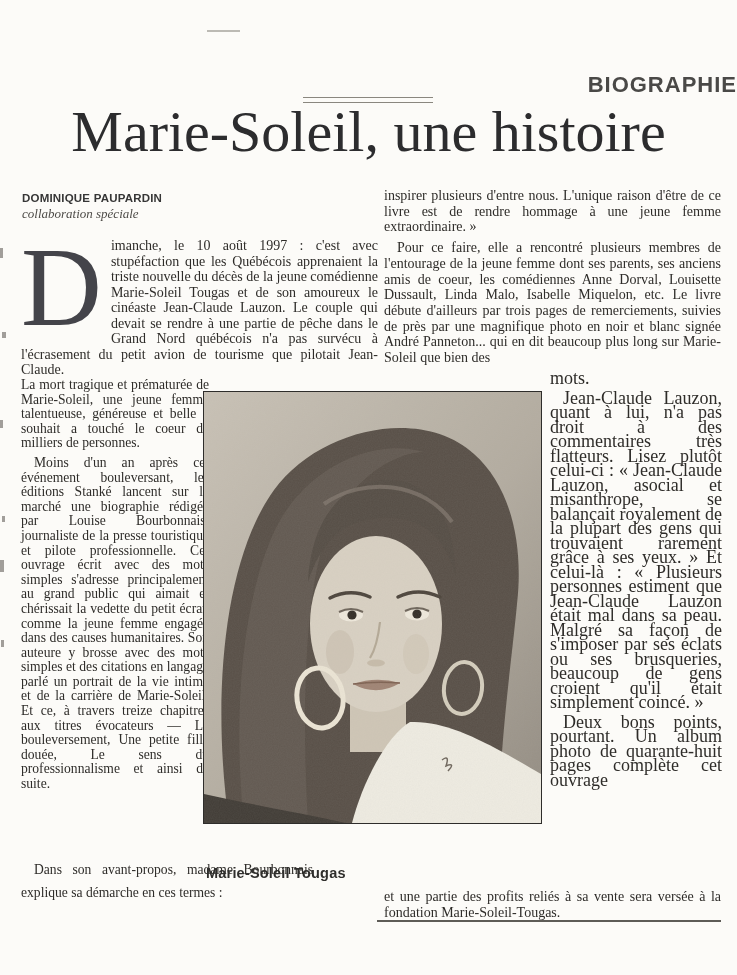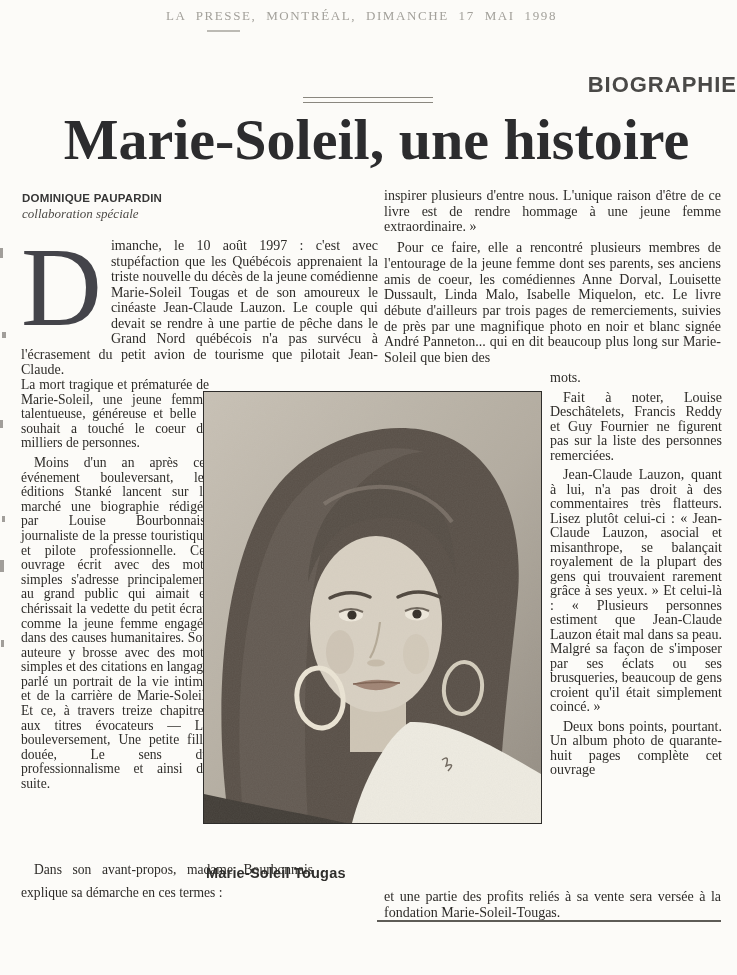--- a/index.html
+++ b/index.html
@@ -21,21 +21,21 @@
     font-family:"Liberation Sans",sans-serif;font-weight:bold;
     font-size:22px;letter-spacing:1px;color:#4a4947;
   }
   .section-underline{
     position:absolute;top:97px;left:303px;width:130px;height:4px;
     border-top:1px solid #8a877f;border-bottom:1px solid #8a877f;
   }
   
   .headline{
     position:absolute;top:100px;left:20px;width:697px;text-align:center;
-    font-size:58px;line-height:64px;font-weight:bold;color:#2c2c2e;margin:8px;
+    font-size:58px;line-height:64px;font-weight:normal;color:#2c2c2e;margin:0;
   }
   
   .byline-name{
     position:absolute;top:192px;left:22px;
     font-family:"Liberation Sans",sans-serif;font-weight:bold;
     font-size:11.5px;letter-spacing:.2px;color:#363636;
   }
   .byline-role{
     position:absolute;top:206px;left:22px;
     font-style:italic;font-size:13px;color:#4e4c48;
@@ -46,21 +46,21 @@
   .txt p.indent{text-indent:13px;}
   .lead{top:238px;left:21px;width:357px;font-size:14px;line-height:15.5px;}
   .dropcap{
     float:left;font-size:112px;line-height:92px;
     padding:3px 9px 0 0;color:#44444a;
   }
   .left-col{top:378px;left:21px;width:188px;font-size:13.6px;line-height:14.6px;height:492px;}
   .left-avant{top:858px;left:21px;width:292px;font-size:13.6px;line-height:23px;}
   .left-bottom{top:905px;left:21px;width:357px;font-size:13.9px;line-height:16.2px;height:67px;overflow:hidden;}
   .right-top{top:188px;left:384px;width:337px;font-size:14px;line-height:15.7px;}
-  .right-col{top:371px;left:550px;width:172px;font-size:14px;line-height:14.5px;height:520px;}
+  .right-col{top:371px;left:550px;width:172px;font-size:18px;line-height:14.5px;height:520px;}
   .right-bottom{top:889px;left:384px;width:337px;font-size:14px;line-height:16.3px;}
   .end-rule{position:absolute;top:920px;left:377px;width:344px;height:2px;background:#5e5c57;}
   .book-ref{
     position:absolute;top:928px;left:378px;width:344px;
     font-style:italic;font-size:13.8px;line-height:17px;color:#35332f;text-align:left;margin-top:48px;
   }
   
   .photo-frame{
     position:absolute;top:391px;left:203px;width:337px;height:431px;
     border:1px solid #2e2d2b;background:#aba49a;
@@ -78,21 +78,20 @@
   .s3{top:420px;left:0;width:3px;height:8px;}
   .s4{top:516px;left:2px;width:3px;height:6px;}
   .s5{top:560px;left:0;width:4px;height:12px;}
   .s6{top:640px;left:1px;width:3px;height:7px;}
 </style>
 </head>
 <body>
 
 <div class="page">
 
-  <div class="masthead">LA PRESSE, MONTRÉAL, DIMANCHE 17 MAI 1998</div>
   <div class="masthead-mark"></div>
 
   <div class="section-label">BIOGRAPHIE</div>
   <div class="section-underline"></div>
 
   <h1 class="headline">Marie-Soleil, une histoire</h1>
 
   <div class="byline-name">DOMINIQUE PAUPARDIN</div>
   <div class="byline-role">collaboration spéciale</div>
 
@@ -112,21 +111,20 @@
   </div>
 
 
   <div class="txt right-top">
     <p>inspirer plusieurs d'entre nous. L'unique raison d'être de ce livre est de rendre hommage à une jeune femme extraordinaire. »</p>
     <p class="indent">Pour ce faire, elle a rencontré plusieurs membres de l'entourage de la jeune femme dont ses parents, ses anciens amis de coeur, les comédiennes Anne Dorval, Louisette Dussault, Linda Malo, Isabelle Miquelon, etc. Le livre débute d'ailleurs par trois pages de remerciements, suivies de près par une magnifique photo en noir et blanc signée André Panneton... qui en dit beaucoup plus long sur Marie-Soleil que bien des</p>
   </div>
 
   <div class="txt right-col">
     <p>mots.</p>
-    <p class="indent">Fait à noter, Louise Deschâtelets, Francis Reddy et Guy Fournier ne figurent pas sur la liste des personnes remerciées.</p>
     <p class="indent">Jean-Claude Lauzon, quant à lui, n'a pas droit à des commentaires très flatteurs. Lisez plutôt celui-ci : « Jean-Claude Lauzon, asocial et misanthrope, se balançait royalement de la plupart des gens qui trouvaient rarement grâce à ses yeux. » Et celui-là : « Plusieurs personnes estiment que Jean-Claude Lauzon était mal dans sa peau. Malgré sa façon de s'imposer par ses éclats ou ses brusqueries, beaucoup de gens croient qu'il était simplement coincé. »</p>
     <p class="indent">Deux bons points, pourtant. Un album photo de quarante-huit pages complète cet ouvrage</p>
   </div>
 
   <div class="txt right-bottom">
     <p>et une partie des profits reliés à sa vente sera versée à la fondation Marie-Soleil-Tougas.</p>
   </div>
 
   <div class="end-rule"></div>
   <div class="book-ref">MARIE-SOLEIL, Louise Bourbonnais. Stanké, Montréal, 1998, 208 pages.</div>

